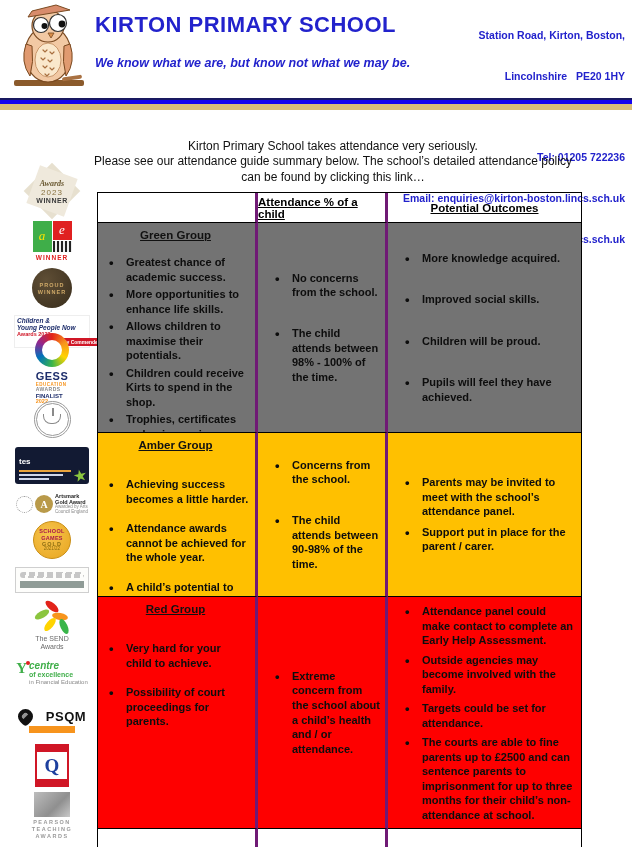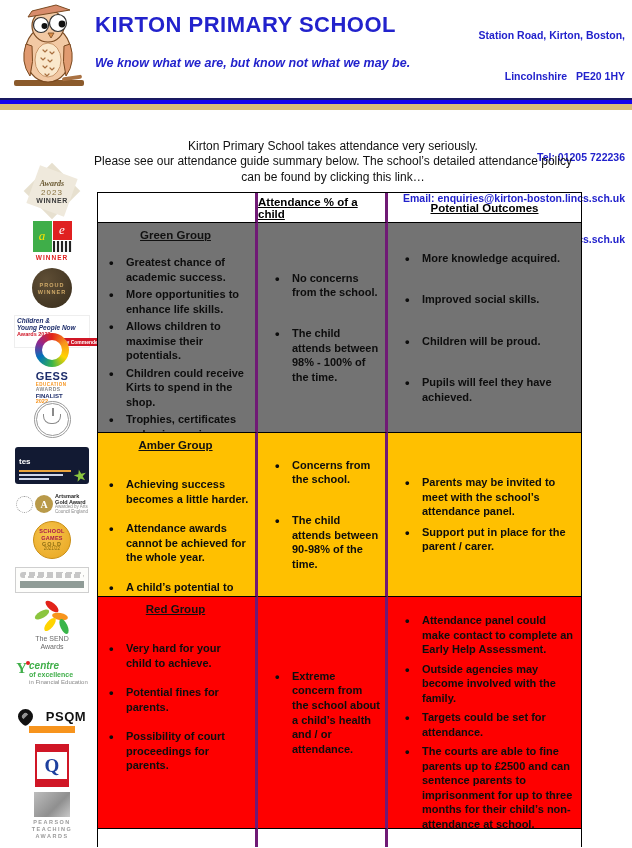--- a/index.html
+++ b/index.html
@@ -169,21 +169,21 @@
   .group-cell ul.bul { margin-top:14px; display:flex; flex-direction:column; gap:3px; }
   .r-amber .group-cell ul.bul, .r-red .group-cell ul.bul { margin-top:26px; gap:15px; }
 
   .mid-cell { display:flex; flex-direction:column; justify-content:center; padding:6px 4px 6px 10px; }
   .mid-cell ul.bul { display:flex; flex-direction:column; }
   .g-c2 ul.bul { gap:26px; }
   .a-c2 ul.bul { gap:26px; }
   .x-c2 ul.bul { gap:40px; }
   .g-c3 ul.bul { gap:27px; }
   .a-c3 ul.bul { gap:6px; }
-  .x-c3 { justify-content:flex-start; padding-top:16px; }
+  .x-c3 { justify-content:flex-start; padding-top:7px; }
   .x-c3 ul.bul { gap:5px; }
 </style>
 </head>
 <body>
 
 <div class="page">
 
   <svg class="owl" viewBox="0 0 76 90">
     <rect x="2" y="76" width="70" height="6" rx="2" fill="#8b5a2b"></rect>
     <rect x="50" y="72" width="20" height="4" rx="2" fill="#a97142" transform="rotate(-8 60 74)"></rect>
@@ -426,21 +426,20 @@
           <li>Support put in place for the parent / carer.</li>
         </ul>
       </div>
     </div>
 
     <div class="t-row r-red">
       <div class="group-cell">
         <div class="group-heading">Red Group</div>
         <ul class="bul">
           <li>Very hard for your child to achieve.</li>
-          <li>Potential fines for parents.</li>
           <li>Possibility of court proceedings for parents.</li>
         </ul>
       </div>
       <div class="mid-cell x-c2">
         <ul class="bul">
           <li>Extreme concern from the school about a child’s health and / or attendance.</li>
         </ul>
       </div>
       <div class="mid-cell x-c3">
         <ul class="bul">

